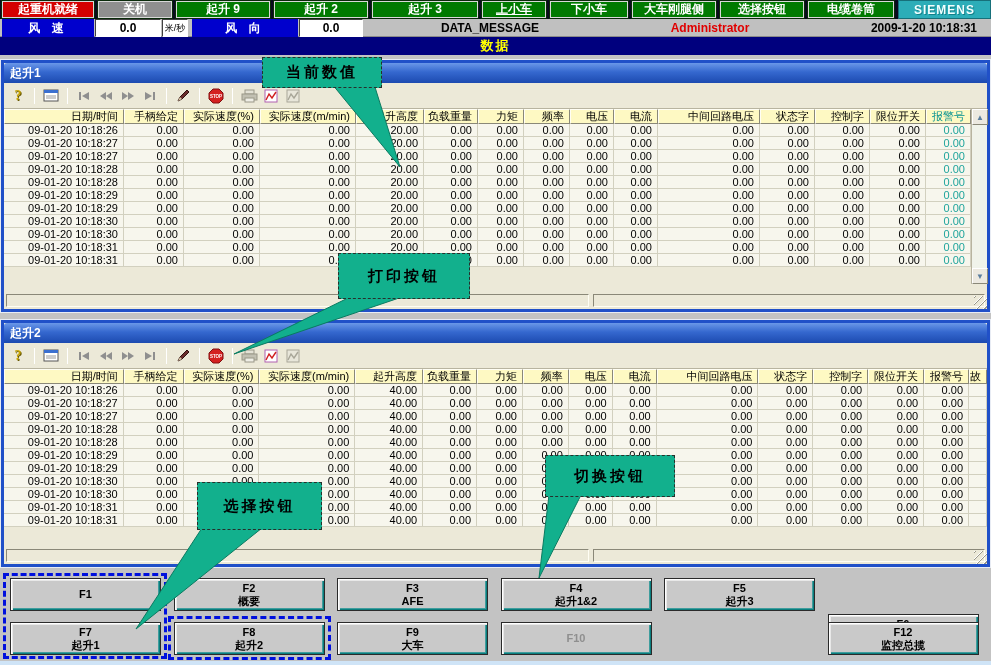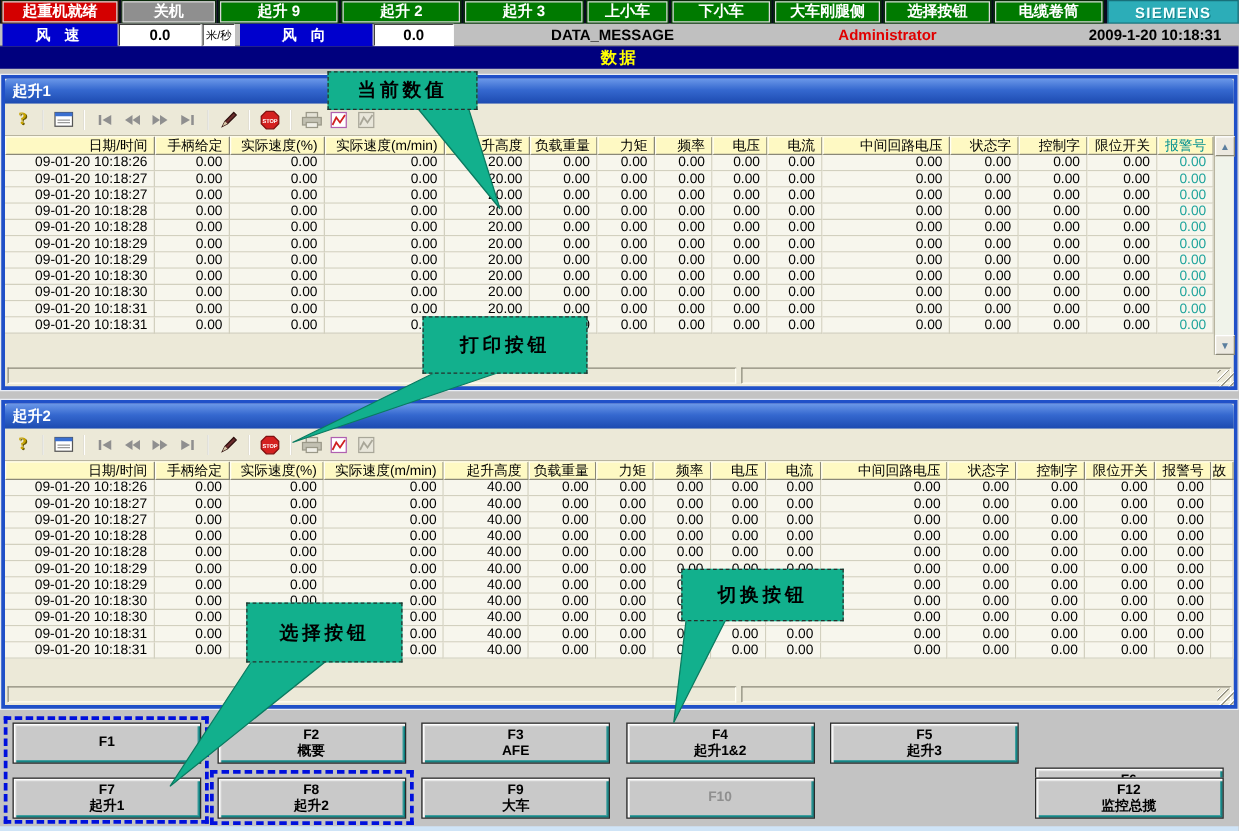--- a/index.html
+++ b/index.html
@@ -72,22 +72,22 @@
 </head>
 <body>
 
 <div id="stage">
 
   <div id="row1">
       <div class="top-btn red" style="width: 94px;">起重机就绪</div>
       <div class="top-btn gray" style="width: 76px;">关机</div>
       <div class="top-btn green" style="width: 96px;">起升 9</div>
       <div class="top-btn green" style="width: 96px;">起升 2</div>
-      <div class="top-btn green" style="width: 96px;">起升 3</div>
-      <div class="top-btn green" style="width: 66px;">上小车</div>
+      <div class="top-btn green" style="width: 108px;">起升 3</div>
+      <div class="top-btn green" style="width: 66px; text-decoration: underline;">上小车</div>
       <div class="top-btn green" style="width: 80px;">下小车</div>
       <div class="top-btn green" style="width: 86px;">大车刚腿侧</div>
       <div class="top-btn green" style="width: 86px;">选择按钮</div>
       <div class="top-btn green" style="width: 88px;">电缆卷筒</div>
       <div id="siemens-logo">SIEMENS</div>
     </div>
 
   <div id="row2">
     <div class="blue-label" style="left:2px; width:92px;">风 速</div>
     <div class="val-box" style="left:95px; width:66px;">0.0</div>

